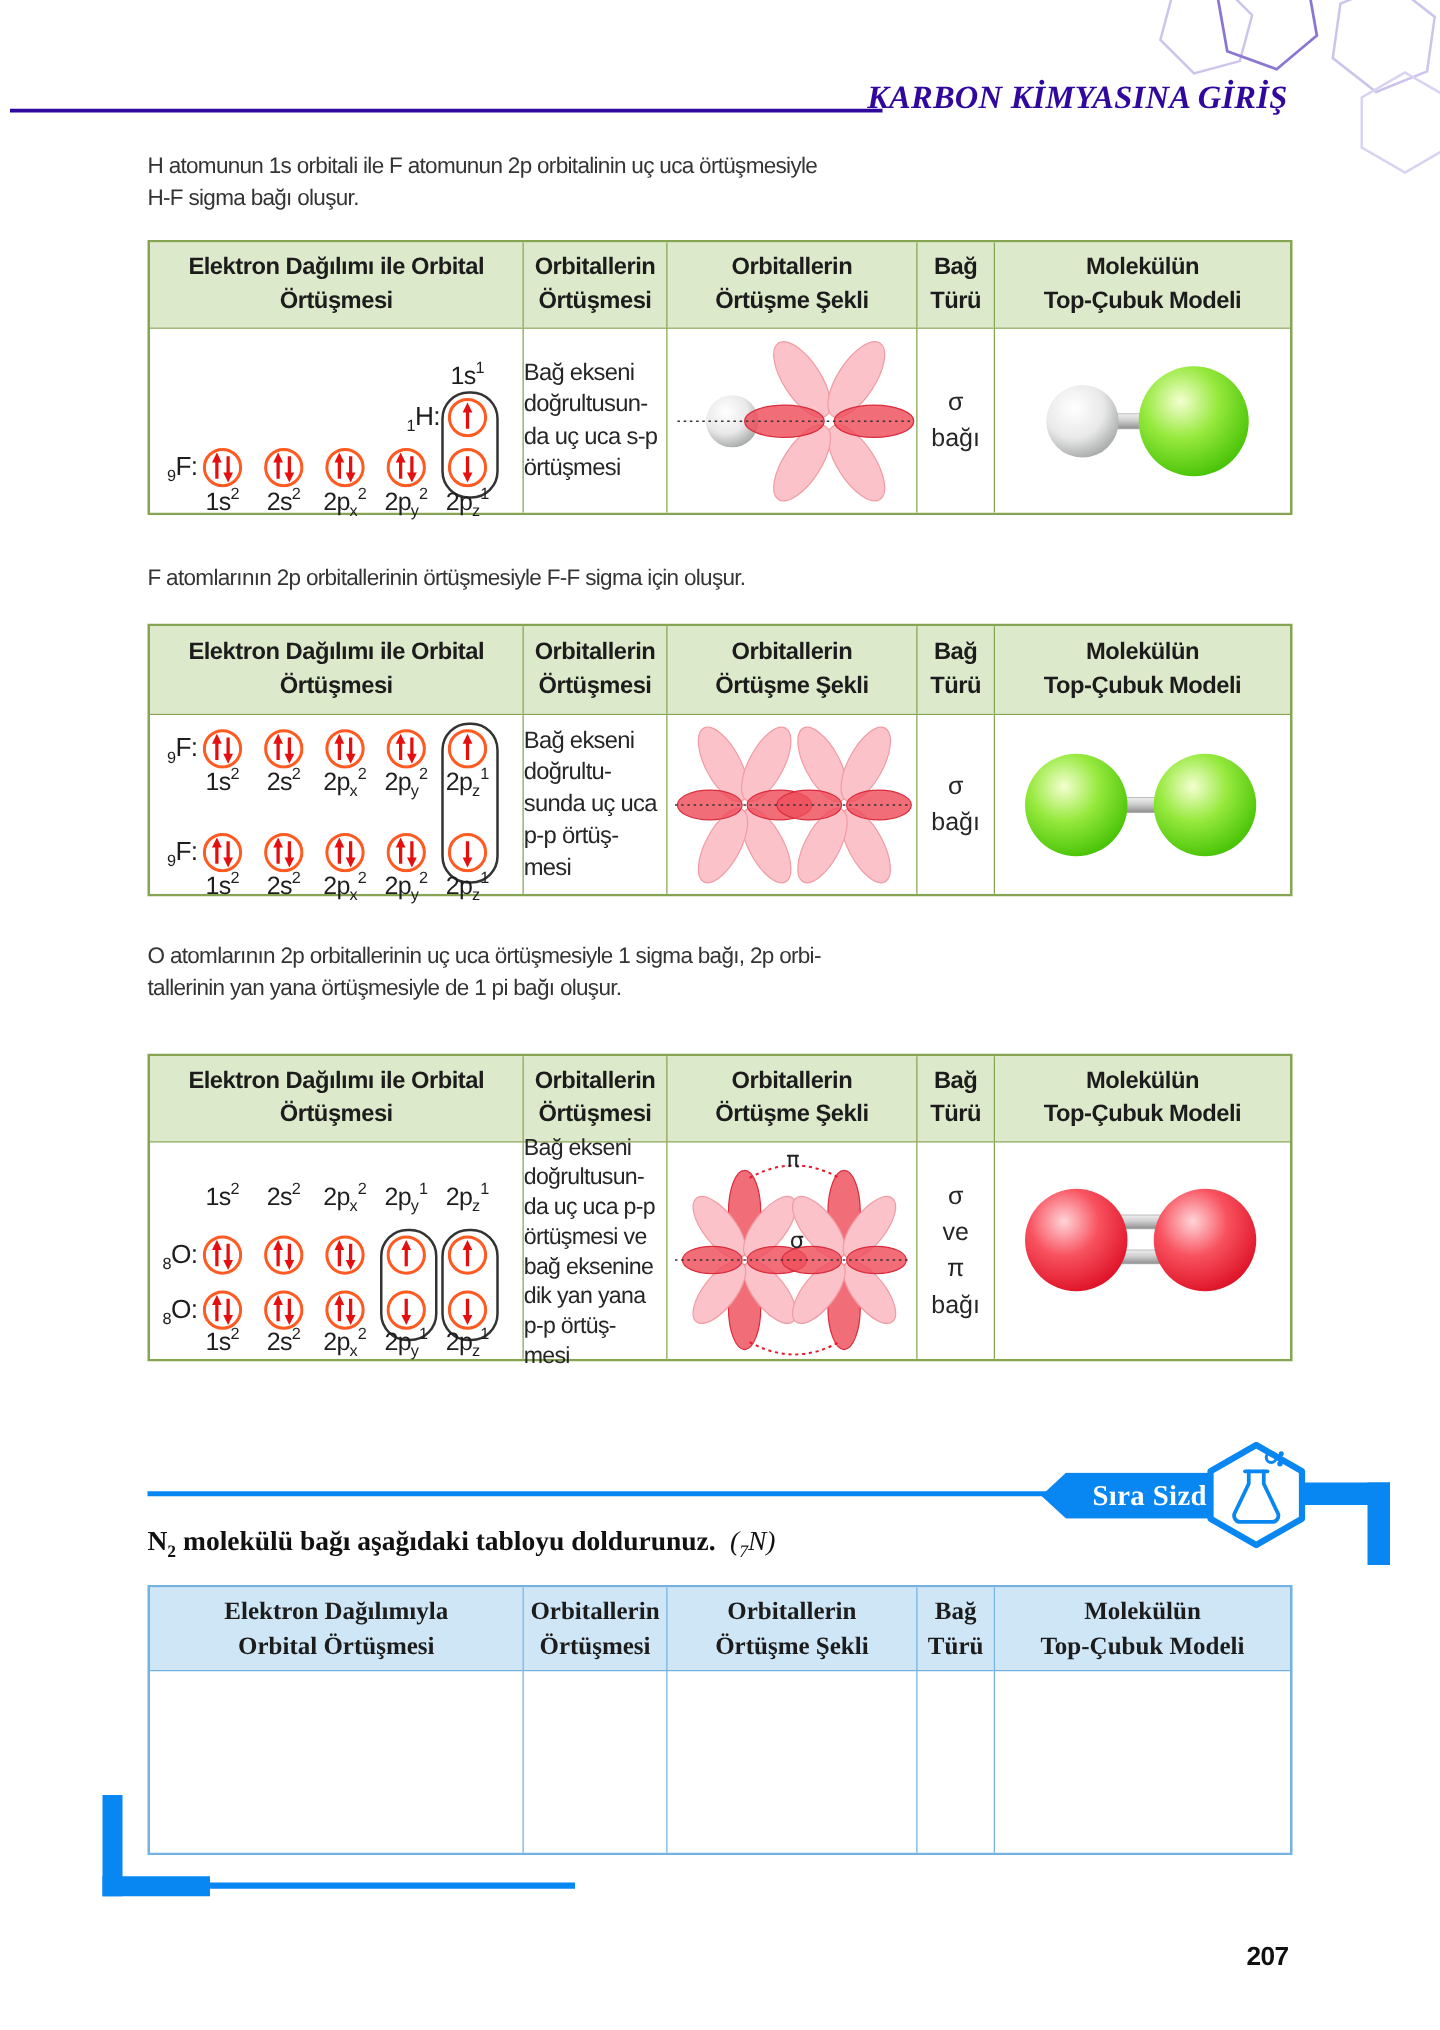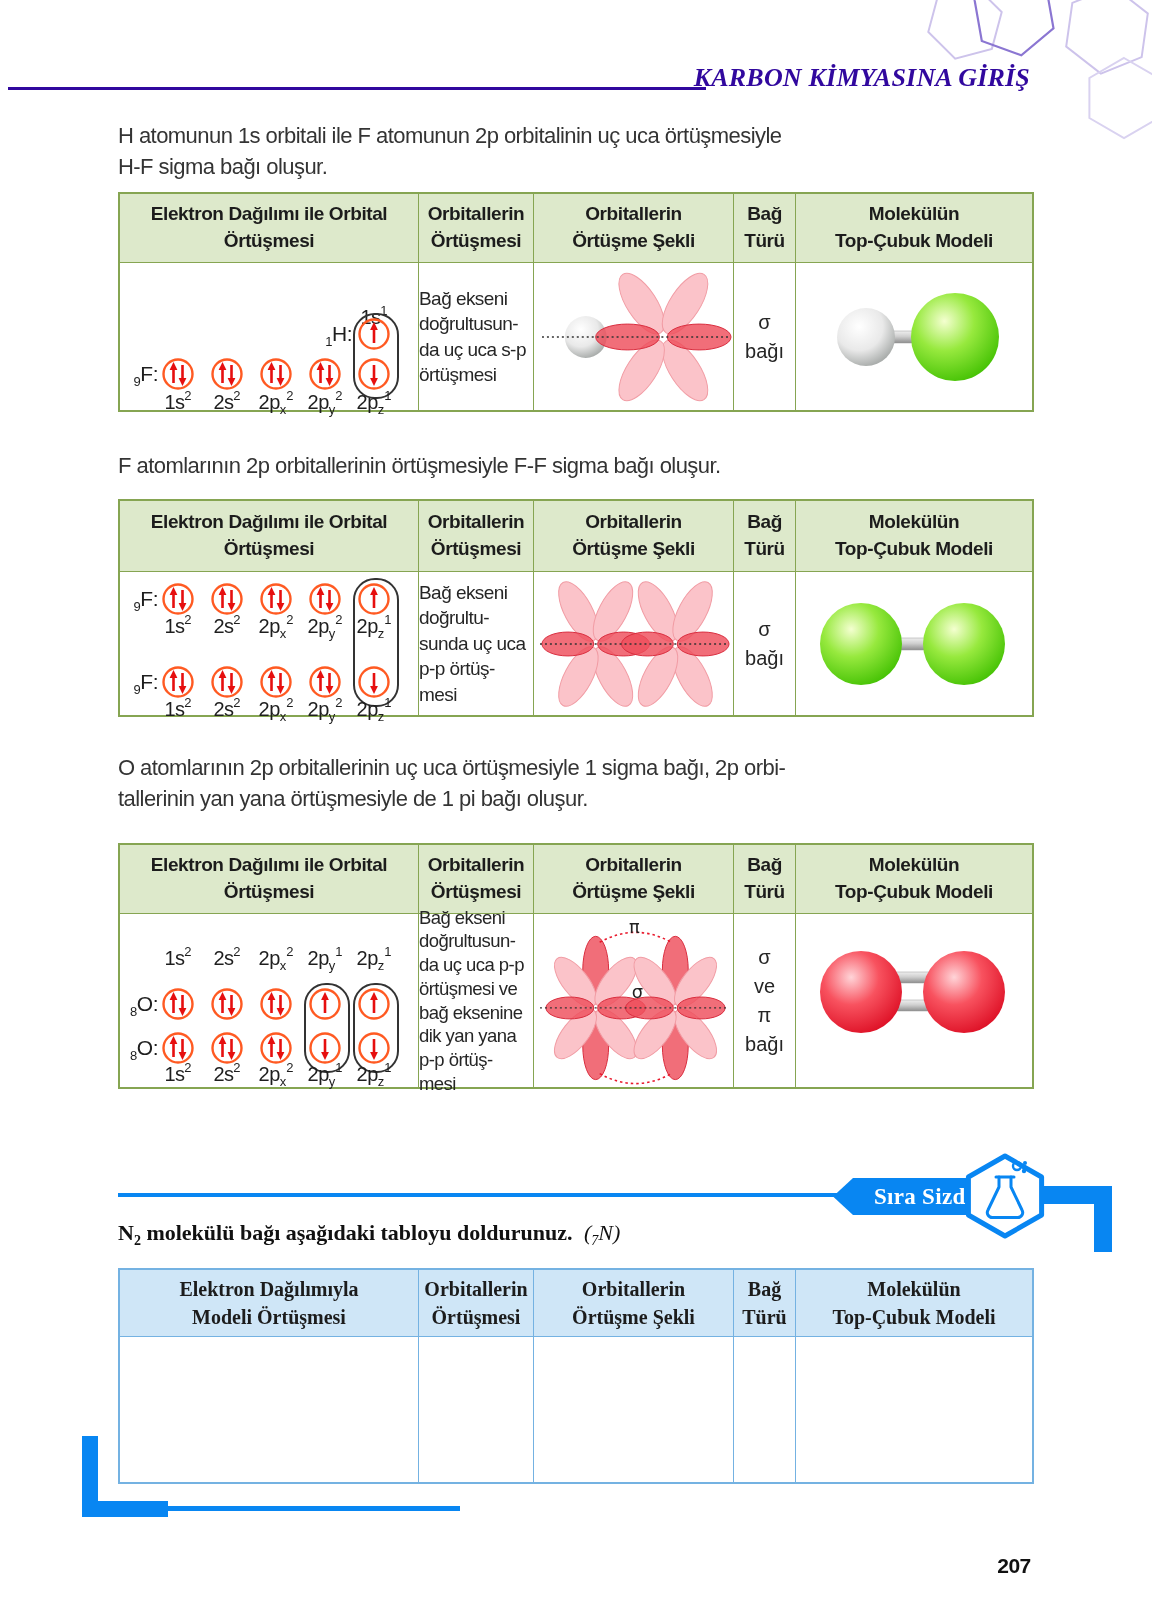--- a/index.html
+++ b/index.html
@@ -6,21 +6,21 @@
   .page{position:relative;width:1152px;height:1624px;background:#ffffff;overflow:hidden;
         font-family:"Liberation Sans",sans-serif;color:#2c2c2c;}
 
   
   .hexdeco{position:absolute;top:0;right:0;}
   .title-rule{position:absolute;left:8px;top:87px;width:698px;height:3px;background:#31089e;}
   .page-title{position:absolute;right:122px;top:63px;font-family:"Liberation Serif",serif;
               font-weight:bold;font-size:26px;letter-spacing:0.2px;color:#31089e;white-space:nowrap;font-style:italic;}
 
   
-  .para{position:absolute;left:118px;width:740px;font-size:22px;letter-spacing:-0.55px;
+  .para{position:absolute;left:118px;width:740px;font-size:18px;letter-spacing:-0.55px;
         line-height:1.42;white-space:pre-line;color:#343434;}
 
   
   .gtable{position:absolute;left:118px;display:grid;
           grid-template-columns:298px 115px 200px 62px 237px;
           border:2px solid #86a552;background:#fff;}
   .gh{background:#dde9cb;display:flex;flex-direction:column;justify-content:center;align-items:center;
       text-align:center;font-weight:bold;font-size:19px;letter-spacing:-0.4px;color:#1c1c1c;line-height:1.4;}
   .gc{position:relative;background:#fff;}
   .bl{border-left:1.5px solid #86a552;}
@@ -168,21 +168,21 @@
         <span>Bağ</span>
         <span>Türü</span>
       </div>
     <div class="gh bl">
         <span>Molekülün</span>
         <span>Top-Çubuk Modeli</span>
       </div>
 
     <div class="gc bt">
       <div class="cfg">
-        <div class="olabel" style="left:254px;top:42px"><span>1s</span><span class="lsup">1</span></div>
+        <div class="olabel" style="left:254px;top:26px"><span>1s</span><span class="lsup">1</span></div>
         <div class="alabel" style="left:176px;top:59px;width:56px"><span class="presub">1</span><span>H:</span></div>
         <svg class="orb" style="left:238px;top:55px" viewBox="0 0 32 32">
             <use href="#orb-up"></use>
           </svg>
         <div class="alabel" style="left:0px;top:99px;width:38px"><span class="presub">9</span><span>F:</span></div>
         <svg class="orb" style="left:42px;top:95px" viewBox="0 0 32 32">
             <use href="#orb-paired"></use>
           </svg>
         <svg class="orb" style="left:91px;top:95px" viewBox="0 0 32 32">
             <use href="#orb-paired"></use>
@@ -238,21 +238,21 @@
 bağı</div>
     <div class="gc bt bl modelcell">
       <svg width="220" height="140" viewBox="0 0 220 140">
         <rect x="60" y="64" width="92" height="12" rx="3" fill="url(#grad-stick)" stroke="#9a9a9a" stroke-width="0.5"></rect>
         <circle cx="62" cy="70" r="29" fill="url(#grad-gray)"></circle>
         <circle cx="151" cy="70" r="44" fill="url(#grad-green)"></circle>
       </svg>
     </div>
   </div>
 
-  <div class="para" style="top:450px">F atomlarının 2p orbitallerinin örtüşmesiyle F-F sigma bağı oluşur.</div>
+  <div class="para" style="top:450px">F atomlarının 2p orbitallerinin örtüşmesiyle F-F sigma için oluşur.</div>
 
   <div class="gtable" style="top:499px;grid-template-rows:70px 144px;">
     <div class="gh">
         <span>Elektron Dağılımı ile Orbital</span>
         <span>Örtüşmesi</span>
       </div>
     <div class="gh bl">
         <span>Orbitallerin</span>
         <span>Örtüşmesi</span>
       </div>
@@ -552,21 +552,21 @@
 
   <div class="activity">
     <span>N</span><sub class="nsub">2</sub>
     <span>molekülü bağı aşağıdaki tabloyu doldurunuz.</span>
     <span class="act-note"><span>(</span><sub class="nsub">7</sub><span>N)</span></span>
   </div>
 
   <div class="btable">
     <div class="bhh">
         <span>Elektron Dağılımıyla</span>
-        <span>Modeli Örtüşmesi</span>
+        <span>Orbital Örtüşmesi</span>
       </div>
     <div class="bhh bbl">
         <span>Orbitallerin</span>
         <span>Örtüşmesi</span>
       </div>
     <div class="bhh bbl">
         <span>Orbitallerin</span>
         <span>Örtüşme Şekli</span>
       </div>
     <div class="bhh bbl">

